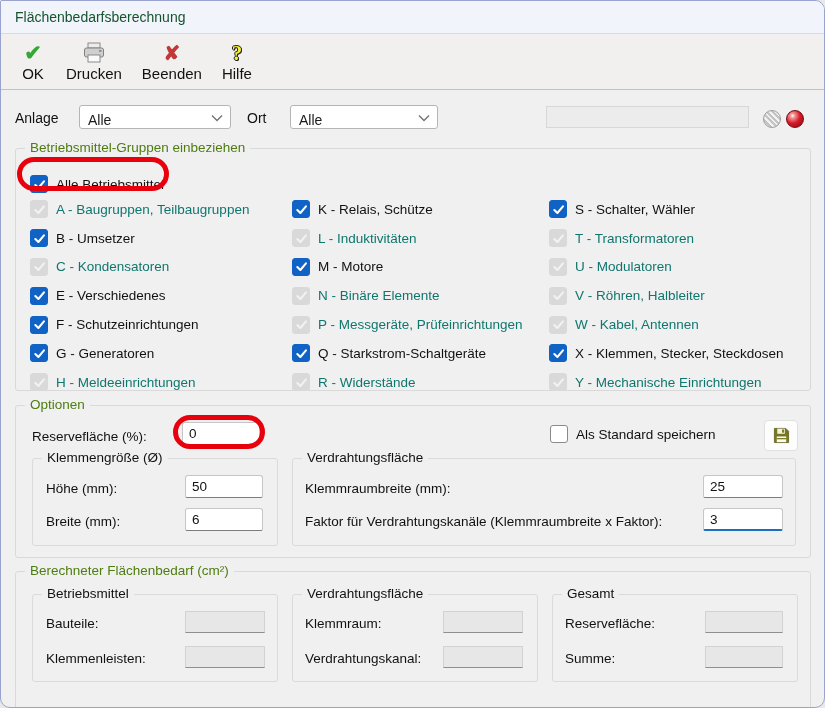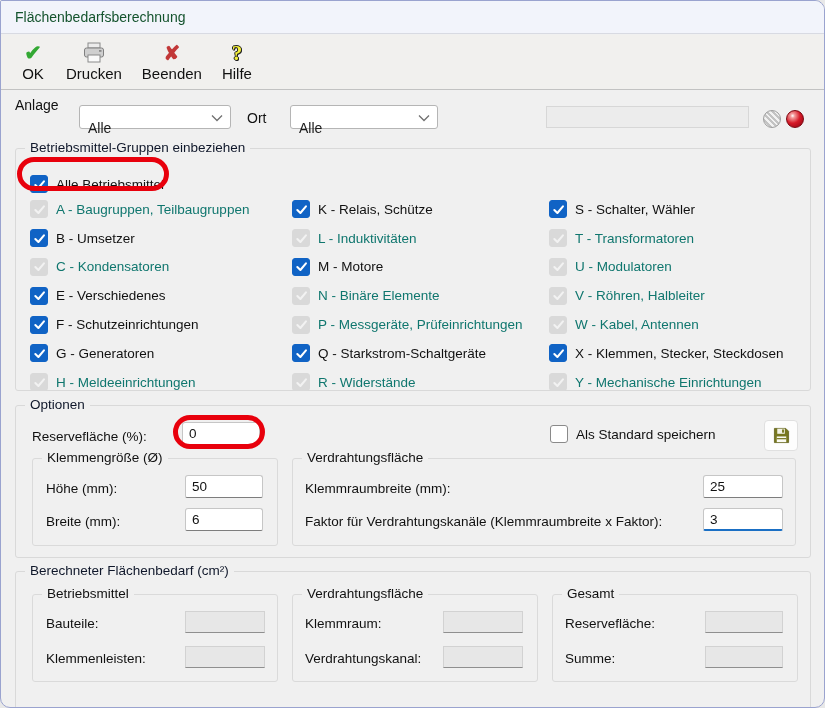--- a/index.html
+++ b/index.html
@@ -44,21 +44,21 @@
   .icon-help {
     font-family:"Liberation Serif", serif;
     font-size:21px; font-weight:900; color:#f3ee3a; line-height:22px;
     text-shadow:-1px 0 0 #222, 1px 0 0 #222, 0 -1px 0 #222, 0 1px 0 #222, 1px 1px 0 #222;
   }
   
   .flabel { position:absolute; font-size:14px; color:#111; }
   .combo {
     position:absolute; height:24px; background:#fff;
     border:1px solid #b5b5b5; border-radius:3px;
-    font-size:14px; padding:14px 22px 0 8px; cursor:default;
+    font-size:14px; padding:6px 22px 0 8px; cursor:default;
   }
   .combo svg { position:absolute; right:7px; top:8px; }
   .auxfield {
     position:absolute; left:545px; top:105px; width:203px; height:22px;
     background:#ececec; border:1px solid #d7d7d7;
   }
   .led { position:absolute; width:18px; height:18px; border-radius:50%; top:109px; }
   .led-gray {
     left:762px;
     background:repeating-linear-gradient(45deg,#c3c3c3 0 2px,#f2f2f2 2px 4px);
@@ -68,21 +68,21 @@
     left:785px;
     background:radial-gradient(circle at 35% 30%, #ffffff 0%, #f29a9a 14%, #d61a28 48%, #8c0310 100%);
     border:1px solid #7a050f;
   }
   
   .gbox {
     position:absolute; border:1px solid #d9d9d9; border-radius:3px;
   }
   .gbox > .legend {
     position:absolute; top:-9px; left:9px; background:#f0f0f0;
-    padding:0 5px; font-size:13.5px; color:#0f172a; white-space:nowrap;
+    padding:0 5px; font-size:13.5px; color:#4d7c0f; white-space:nowrap;
   }
   .subbox { position:absolute; border:1px solid #dadada; border-radius:3px; }
   .subbox > .legend {
     position:absolute; top:-9px; left:9px; background:#f0f0f0;
     padding:0 5px; font-size:13.5px; color:#111; white-space:nowrap;
   }
   
   .cb-item { position:relative; display:flex; align-items:center; gap:8px; cursor:default; }
   .cb-box {
     width:18px; height:18px; border-radius:3px; flex:0 0 18px;
@@ -156,21 +156,21 @@
     <div class="tbtn">
       <div class="ticon icon-x">✘</div>
       <div class="tlabel">Beenden</div>
     </div>
     <div class="tbtn">
       <div class="ticon icon-help">?</div>
       <div class="tlabel">Hilfe</div>
     </div>
   </div>
 
-  <div class="flabel" style="left:14px; top:96px;">Anlage</div>
+  <div class="flabel" style="left:14px; top:109px;">Anlage</div>
   <div class="combo" style="left:78px; top:104px; width:152px;">
     <span>Alle</span>
     <svg width="12" height="8" viewBox="0 0 12 8">
         <path d="M1 1.5 L6 6.5 L11 1.5" stroke="#707070" fill="none" stroke-width="1.3"></path>
       </svg>
   </div>
   <div class="flabel" style="left:246px; top:109px;">Ort</div>
   <div class="combo" style="left:289px; top:104px; width:148px;">
     <span>Alle</span>
     <svg width="12" height="8" viewBox="0 0 12 8">

